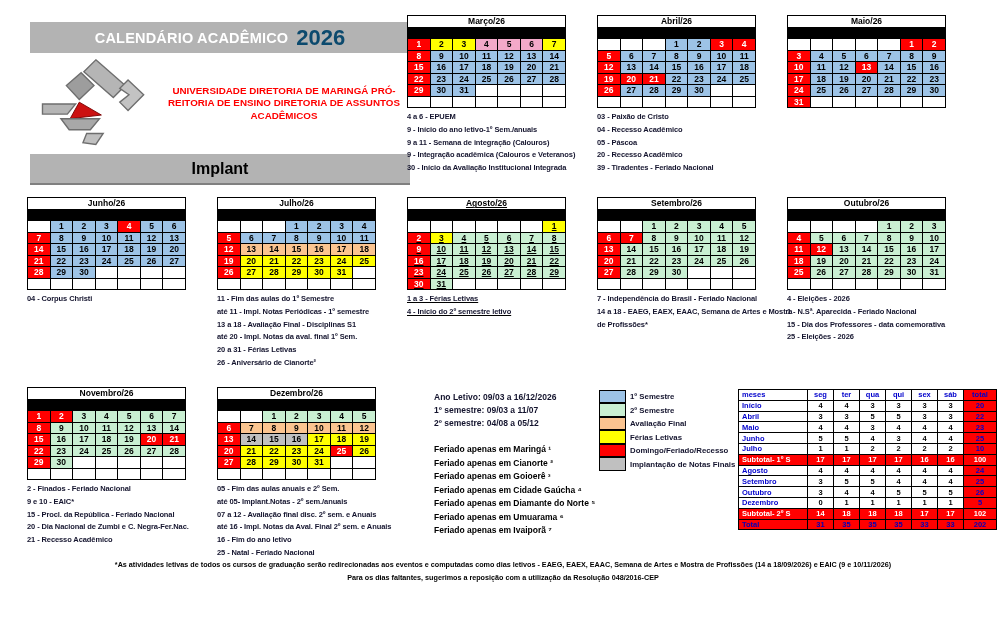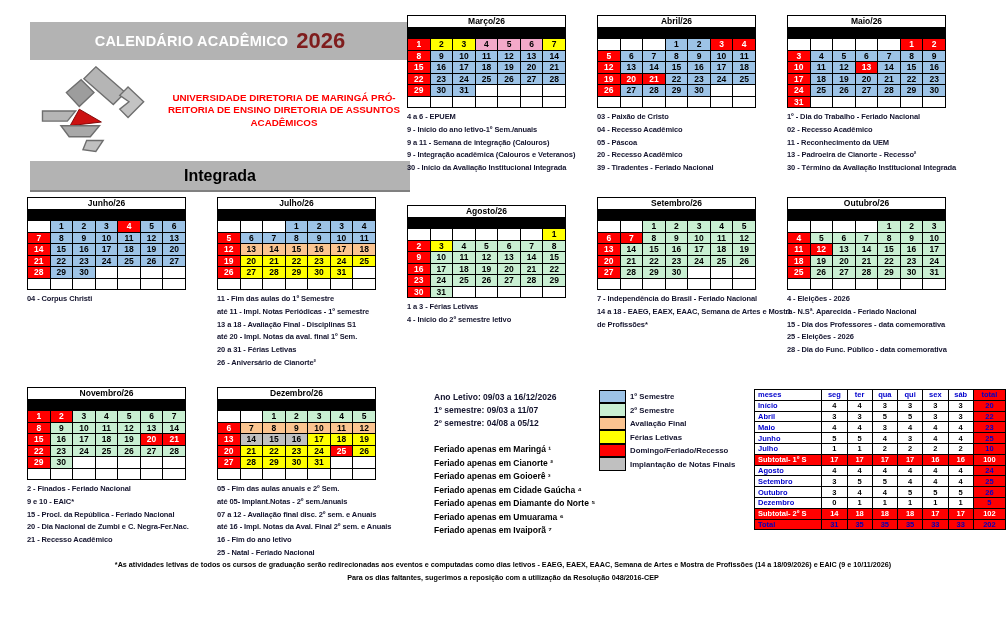--- a/index.html
+++ b/index.html
@@ -1,23 +1,23 @@
 <!DOCTYPE html>
 <html><head>
 <meta charset="utf-8">
 <style>
   html,body{margin:0;padding:0;background:#fff;}
   #page{position:relative;width:1006px;height:618px;background:#fff;overflow:hidden;
         font-family:"Liberation Sans",sans-serif;}
 
   
   #hdr{position:absolute;left:30px;top:22px;width:380px;}
-  .titlebar{background:#b3b3b3;height:38px;display:flex;align-items:center;justify-content:center;gap:8px;}
+  .titlebar{background:#b3b3b3;height:31px;display:flex;align-items:center;justify-content:center;gap:8px;}
   .title-text{color:#fff;font-weight:bold;font-size:14.5px;letter-spacing:.2px;}
-  .title-year{color:#7f1d1d;font-weight:bold;font-size:22px;}
+  .title-year{color:#0c4a6e;font-weight:bold;font-size:22px;}
   .hdr-mid{display:flex;height:101px;align-items:center;}
   .logo-box{width:128px;height:98px;flex:none;display:flex;align-items:center;justify-content:center;}
   .inst{flex:1;text-align:center;color:#f00;font-weight:bold;font-size:9.8px;line-height:12.5px;}
   .campusbar{background:#b3b3b3;height:29px;display:flex;align-items:center;justify-content:center;
              font-size:16px;font-weight:bold;color:#000;border-bottom:2px solid #808080;}
 
   
   .month{position:absolute;width:181px;}
   table.cal{border-collapse:collapse;width:159px;table-layout:fixed;}
   table.cal td{border:1px solid #000;height:10.5px;text-align:center;font-size:8.5px;
@@ -36,21 +36,21 @@
   .fer-block{margin-top:13px;}
   .fer-line{font-size:8.5px;line-height:13.5px;color:#000;}
 
   #legend{position:absolute;left:599px;top:390px;}
   .lrow{display:flex;align-items:center;height:13.5px;}
   .swatch{width:27px;height:13.5px;border:1px solid #000;margin-right:4px;box-sizing:border-box;
           background-image:radial-gradient(rgba(80,80,80,.2) 1px,transparent 1.3px);background-size:4px 4px;flex:none;margin-top:-1px;}
   .llabel{font-size:7.8px;font-weight:bold;color:#14142e;white-space:nowrap;}
 
   
-  #summary{position:absolute;left:738px;top:389px;border-collapse:collapse;margin-left:16px;}
+  #summary{position:absolute;left:738px;top:389px;border-collapse:collapse;}
   #summary td{border:1px solid #000;font-size:7.5px;font-weight:bold;text-align:center;
               height:9.8px;padding:0 1px;color:#000;}
   #summary td:first-child{width:64px;text-align:left;padding-left:3px;}
   #summary td.daycol{width:23px;}
   #summary td.totcol{width:30px;}
   #summary .hdrrow td{color:#0000cc;}
   #summary .hdrrow td.totcol{background:#f00;}
   #summary td.mname{color:#0000cc;}
   #summary td.tot{background:#f00;color:#0000cc;}
   #summary tr.subrow td{background:#f00;color:#fff;}
@@ -82,21 +82,21 @@
           <polygon points="52,82 70,82 62,94 48,92" fill="#c0c0c0" stroke="#6e6e6e" stroke-width="1.5"></polygon>
         </svg>
       </div>
       <div class="inst">
         <span>UNIVERSIDADE DIRETORIA DE MARINGÁ</span>
         <span>PRÓ-REITORIA DE ENSINO</span>
         <span>DIRETORIA DE ASSUNTOS ACADÊMICOS</span>
       </div>
     </div>
     <div class="campusbar">
-      <span>Integrada</span>
+      <span>Implant</span>
     </div>
   </div>
 
   <div id="calendars">
       <div class="month" style="left: 407px; top: 15px;">
         <table class="cal">
           <tbody>
             <tr>
               <td colspan="7" class="cal-title">Março/26</td>
             </tr>
@@ -316,27 +316,20 @@
               <td class="day dark" style="background: rgb(255, 0, 0);">31</td>
               <td class="day"></td>
               <td class="day"></td>
               <td class="day"></td>
               <td class="day"></td>
               <td class="day"></td>
               <td class="day"></td>
             </tr>
           </tbody>
         </table>
-        <div class="notes">
-          <div class="note">1º - Dia do Trabalho - Feriado Nacional</div>
-          <div class="note">02 - Recesso Acadêmico</div>
-          <div class="note">11 - Reconhecimento da UEM</div>
-          <div class="note">13 - Padroeira de Cianorte - Recesso²</div>
-          <div class="note">30 - Término da Avaliação Institucional Integrada</div>
-        </div>
       </div>
       <div class="month" style="left: 27px; top: 197px;">
         <table class="cal">
           <tbody>
             <tr>
               <td colspan="7" class="cal-title">Junho/26</td>
             </tr>
             <tr>
               <td class="dow">D</td>
               <td class="dow">S</td>
@@ -479,21 +472,21 @@
         </table>
         <div class="notes">
           <div class="note">11 - Fim das aulas do 1º  Semestre</div>
           <div class="note">até 11 - Impl. Notas Periódicas - 1º semestre</div>
           <div class="note">13 a 18 - Avaliação Final - Disciplinas S1</div>
           <div class="note">até 20 - Impl. Notas da aval. final 1º Sem.</div>
           <div class="note">20 a 31 - Férias Letivas</div>
           <div class="note">26 - Aniversário de Cianorte²</div>
         </div>
       </div>
-      <div class="month" style="left: 407px; top: 205px;">
+      <div class="month" style="left: 407px; top: 197px; text-decoration: underline;">
         <table class="cal">
           <tbody>
             <tr>
               <td colspan="7" class="cal-title">Agosto/26</td>
             </tr>
             <tr>
               <td class="dow">D</td>
               <td class="dow">S</td>
               <td class="dow">T</td>
               <td class="dow">Q</td>
@@ -707,21 +700,20 @@
               <td class="day"></td>
               <td class="day"></td>
             </tr>
           </tbody>
         </table>
         <div class="notes">
           <div class="note">4 - Eleições - 2026</div>
           <div class="note">1 - N.Sª. Aparecida - Feriado Nacional</div>
           <div class="note">15 - Dia dos Professores - data comemorativa</div>
           <div class="note">25 - Eleições - 2026</div>
-          <div class="note">28 - Dia do Func. Público - data comemorativa</div>
         </div>
       </div>
       <div class="month" style="left: 27px; top: 387px;">
         <table class="cal">
           <tbody>
             <tr>
               <td colspan="7" class="cal-title">Novembro/26</td>
             </tr>
             <tr>
               <td class="dow">D</td>

